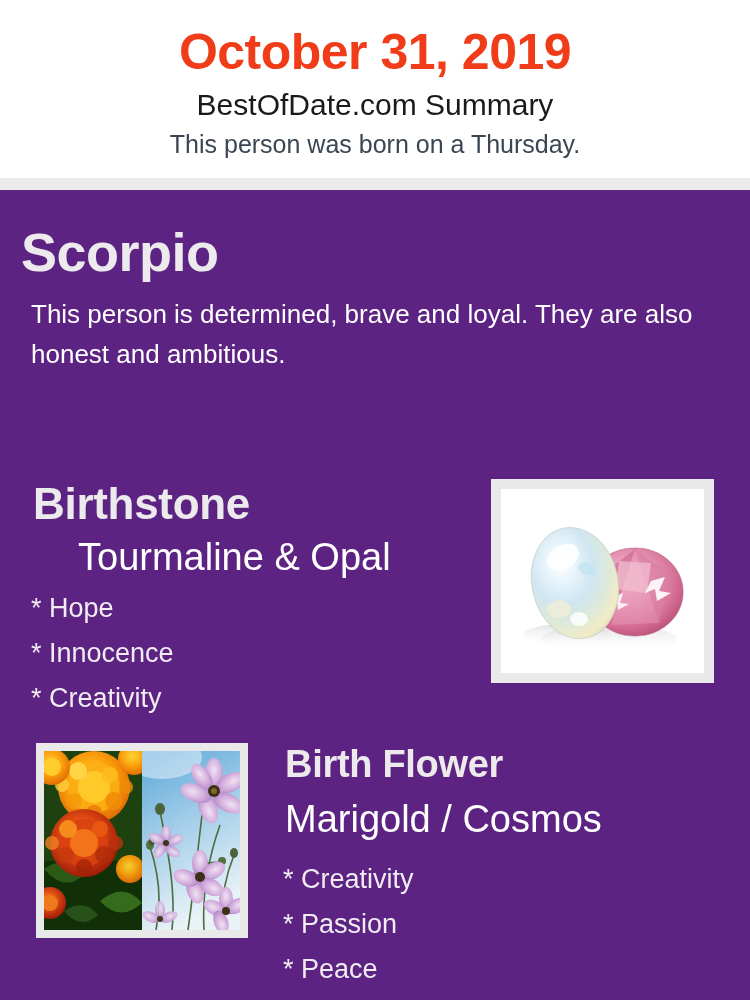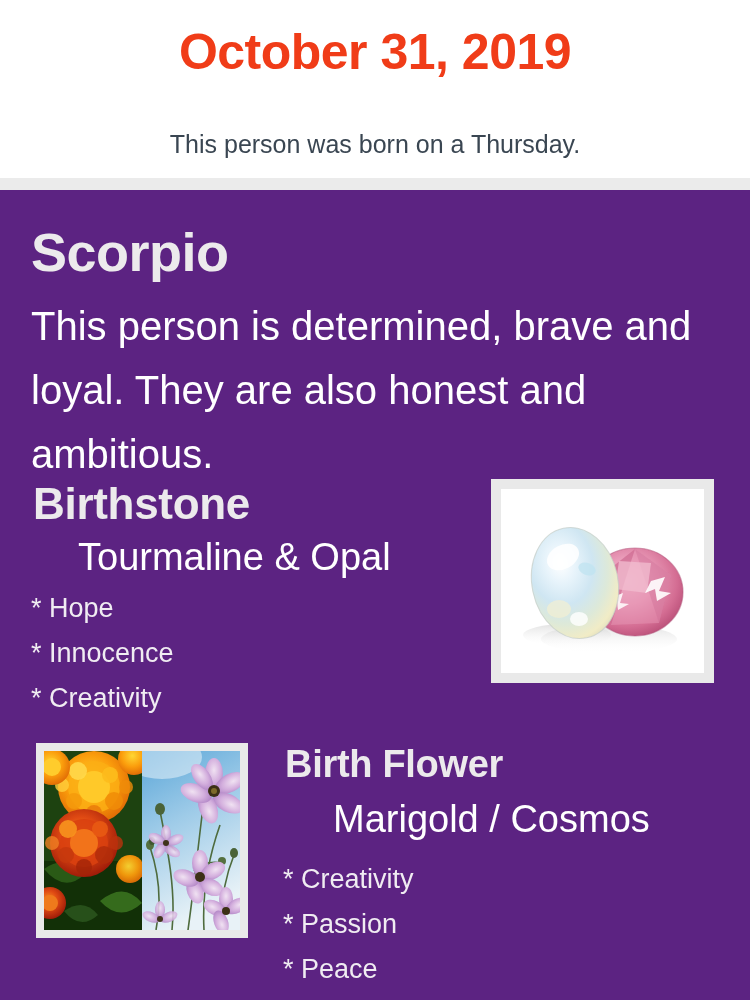--- a/index.html
+++ b/index.html
@@ -78,37 +78,37 @@
     left: 0;
     top: 190px;
     width: 750px;
     height: 810px;
     background: #5c2382;
   }
 
   
   .zodiac-title {
     position: absolute;
-    left: 31px;
+    left: 21px;
     top: 222px;
     font-size: 54px;
     font-weight: bold;
     color: #eceaec;
     letter-spacing: -0.5px;
     line-height: 60px;
   }
   .zodiac-desc {
     position: absolute;
     left: 31px;
     top: 294px;
     width: 670px;
-    font-size: 40px;
+    font-size: 26px;
     font-weight: normal;
     color: #ffffff;
-    line-height: 64px;
+    line-height: 40px;
   }
 
   
   .stone-title {
     position: absolute;
     left: 33px;
     top: 478px;
     font-size: 44px;
     font-weight: bold;
     color: #eceaec;
@@ -194,36 +194,36 @@
     line-height: 54px;
   }
   .flower-name {
     position: absolute;
     left: 285px;
     top: 796px;
     font-size: 38px;
     font-weight: normal;
     color: #ffffff;
     line-height: 46px;
-    margin-left: 48px;
   }
   .flower-traits {
     position: absolute;
     left: 283px;
     top: 857px;
     width: 420px;
   }
 </style>
 </head>
 <body>
 
 <div id="page">
 
   <div class="header">
     <div class="header-date">October 31, 2019</div>
+    <div class="header-sub">BestOfDate.com Summary</div>
     <div class="header-note">This person was born on a Thursday.</div>
   </div>
   <div class="header-rule"></div>
 
   <div class="body-panel"></div>
 
   <div class="zodiac-title">Scorpio</div>
   <div class="zodiac-desc">This person is determined, brave and loyal. They are also honest and ambitious.</div>
 
   <div class="stone-title">Birthstone</div>

